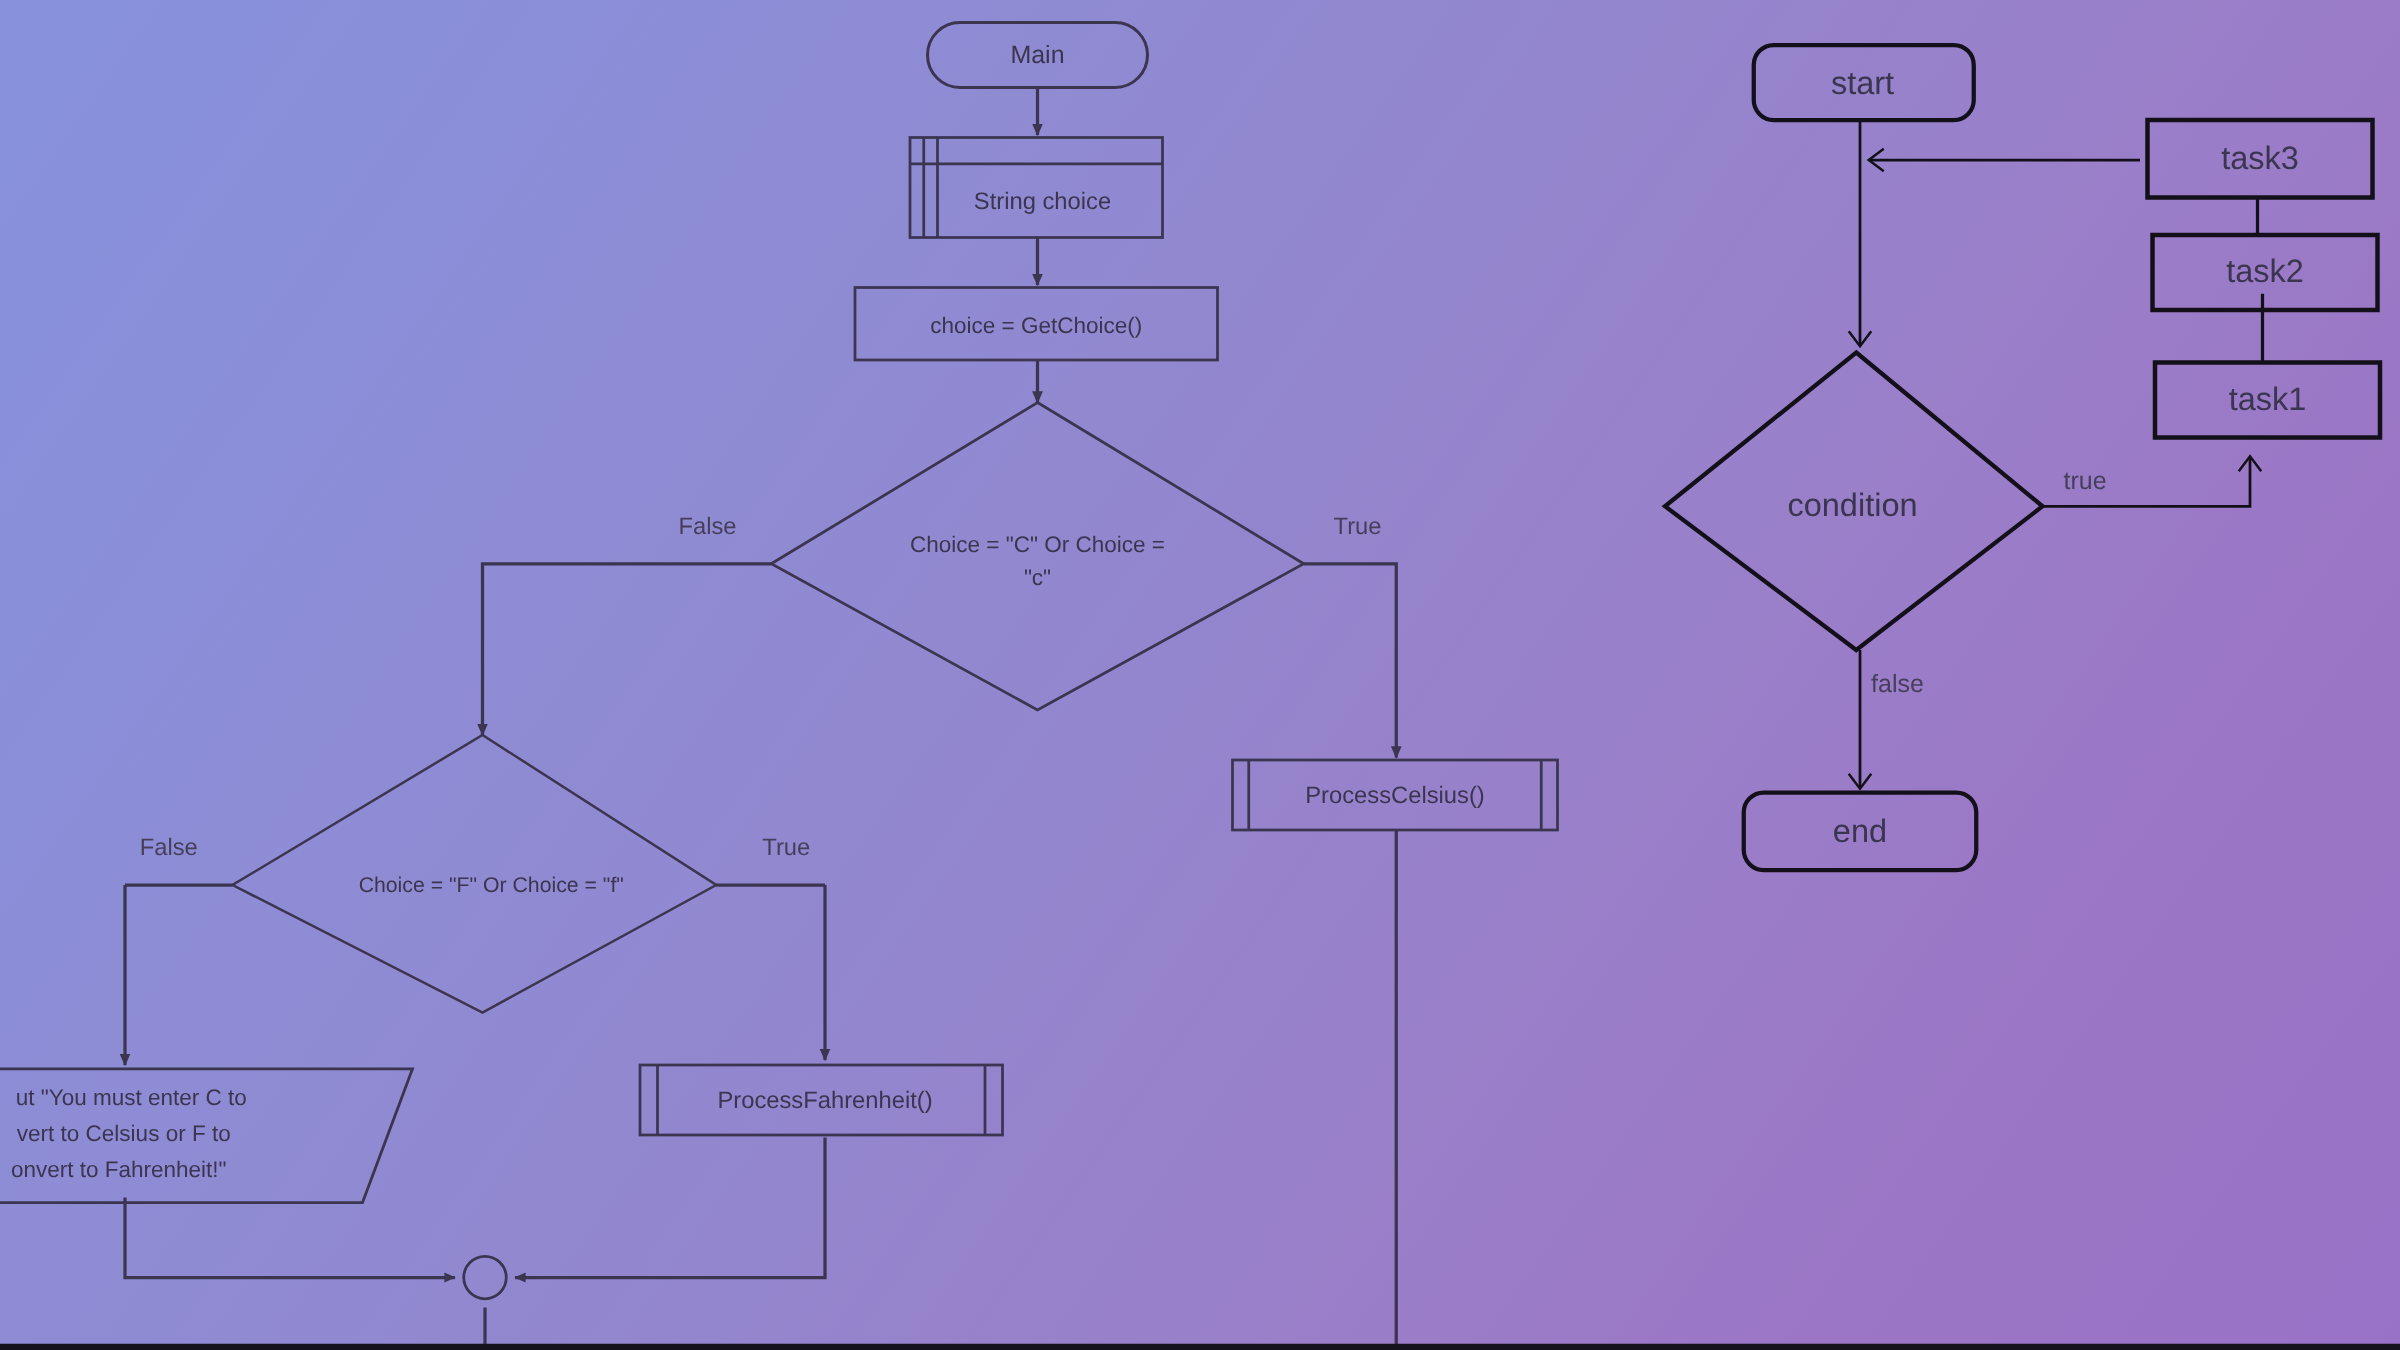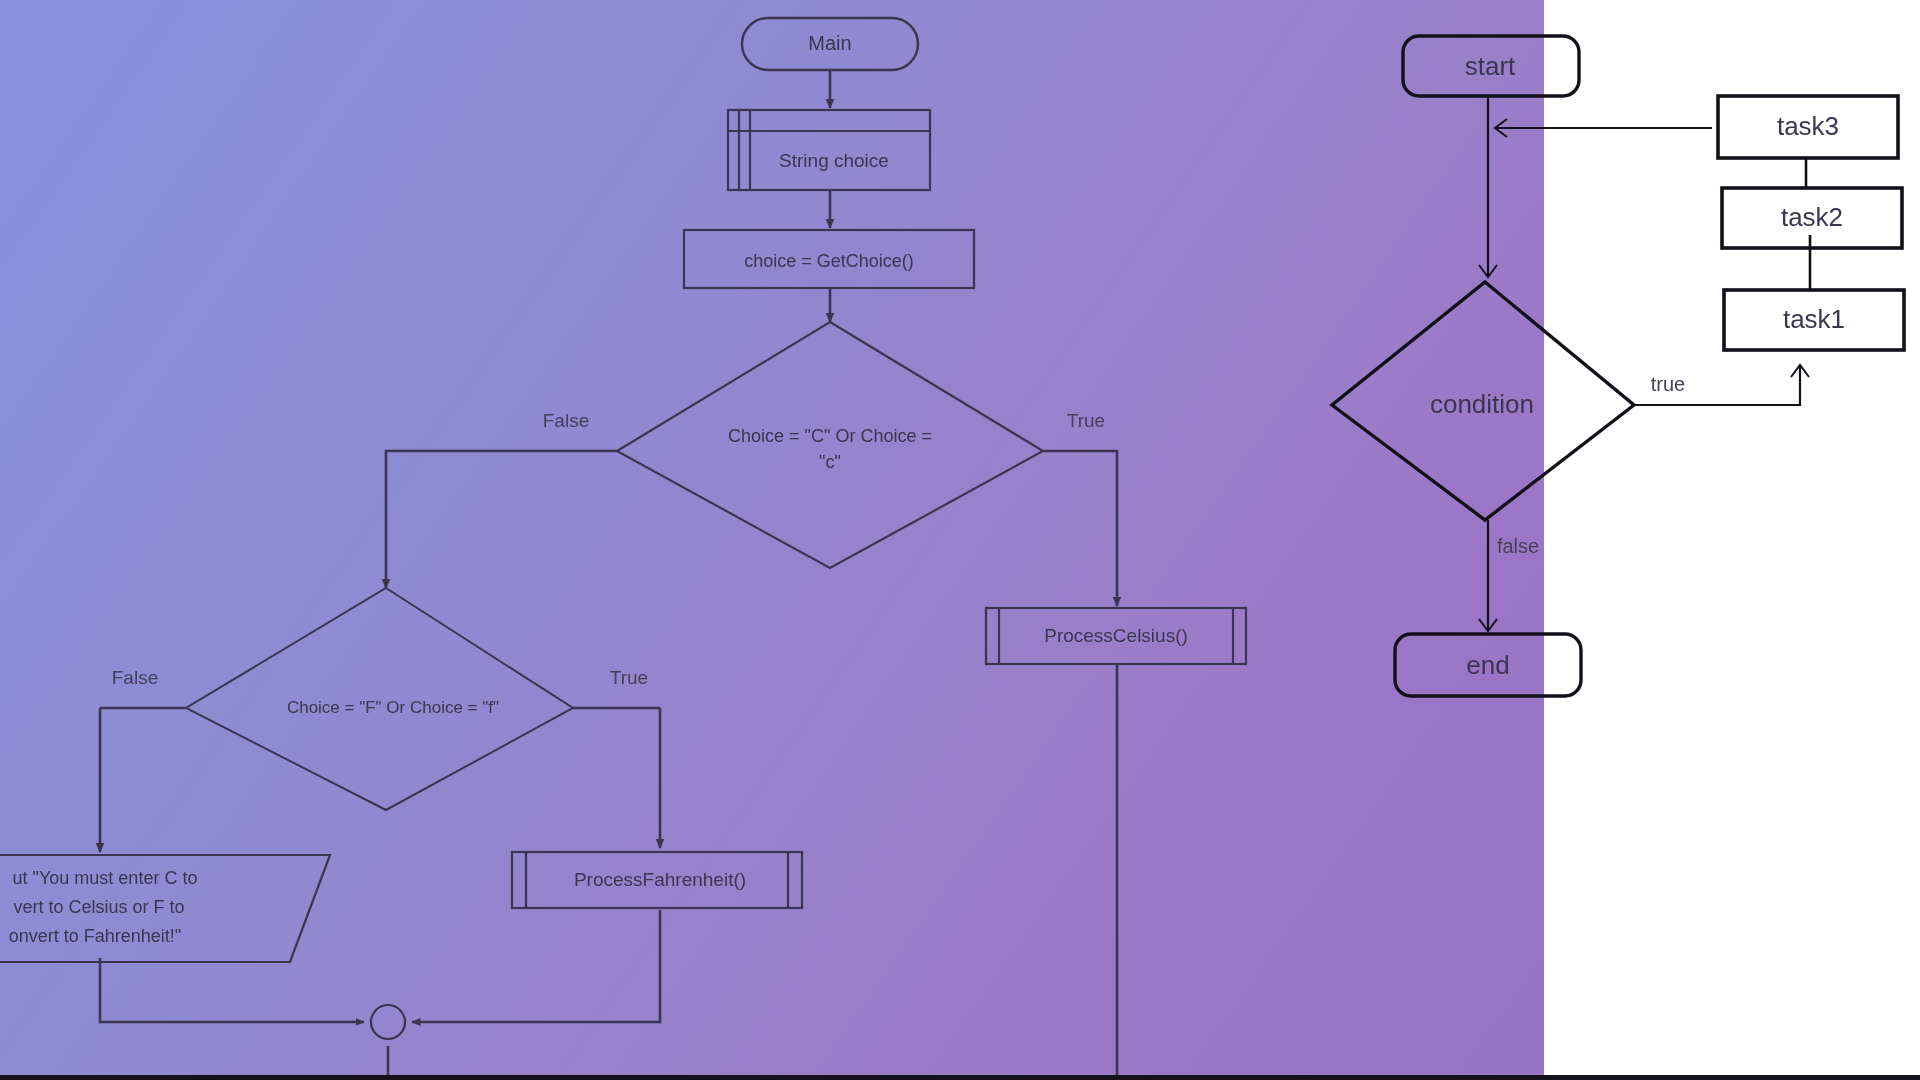--- a/index.html
+++ b/index.html
@@ -7,21 +7,21 @@
     margin: 0;
     padding: 0;
     width: 1920px;
     height: 1080px;
     overflow: hidden;
     font-family: "Liberation Sans", sans-serif;
   }
 
   #canvas {
     position: relative;
-    width: 1544px;
+    width: 1920px;
     height: 1080px;
     background: linear-gradient(125deg,
         #8791dc 0%,
         #8b8ed8 18%,
         #8f8bd3 32%,
         #9386ce 48%,
         #9a7fc9 66%,
         #9b76c6 82%,
         #9872c6 100%);
   }

